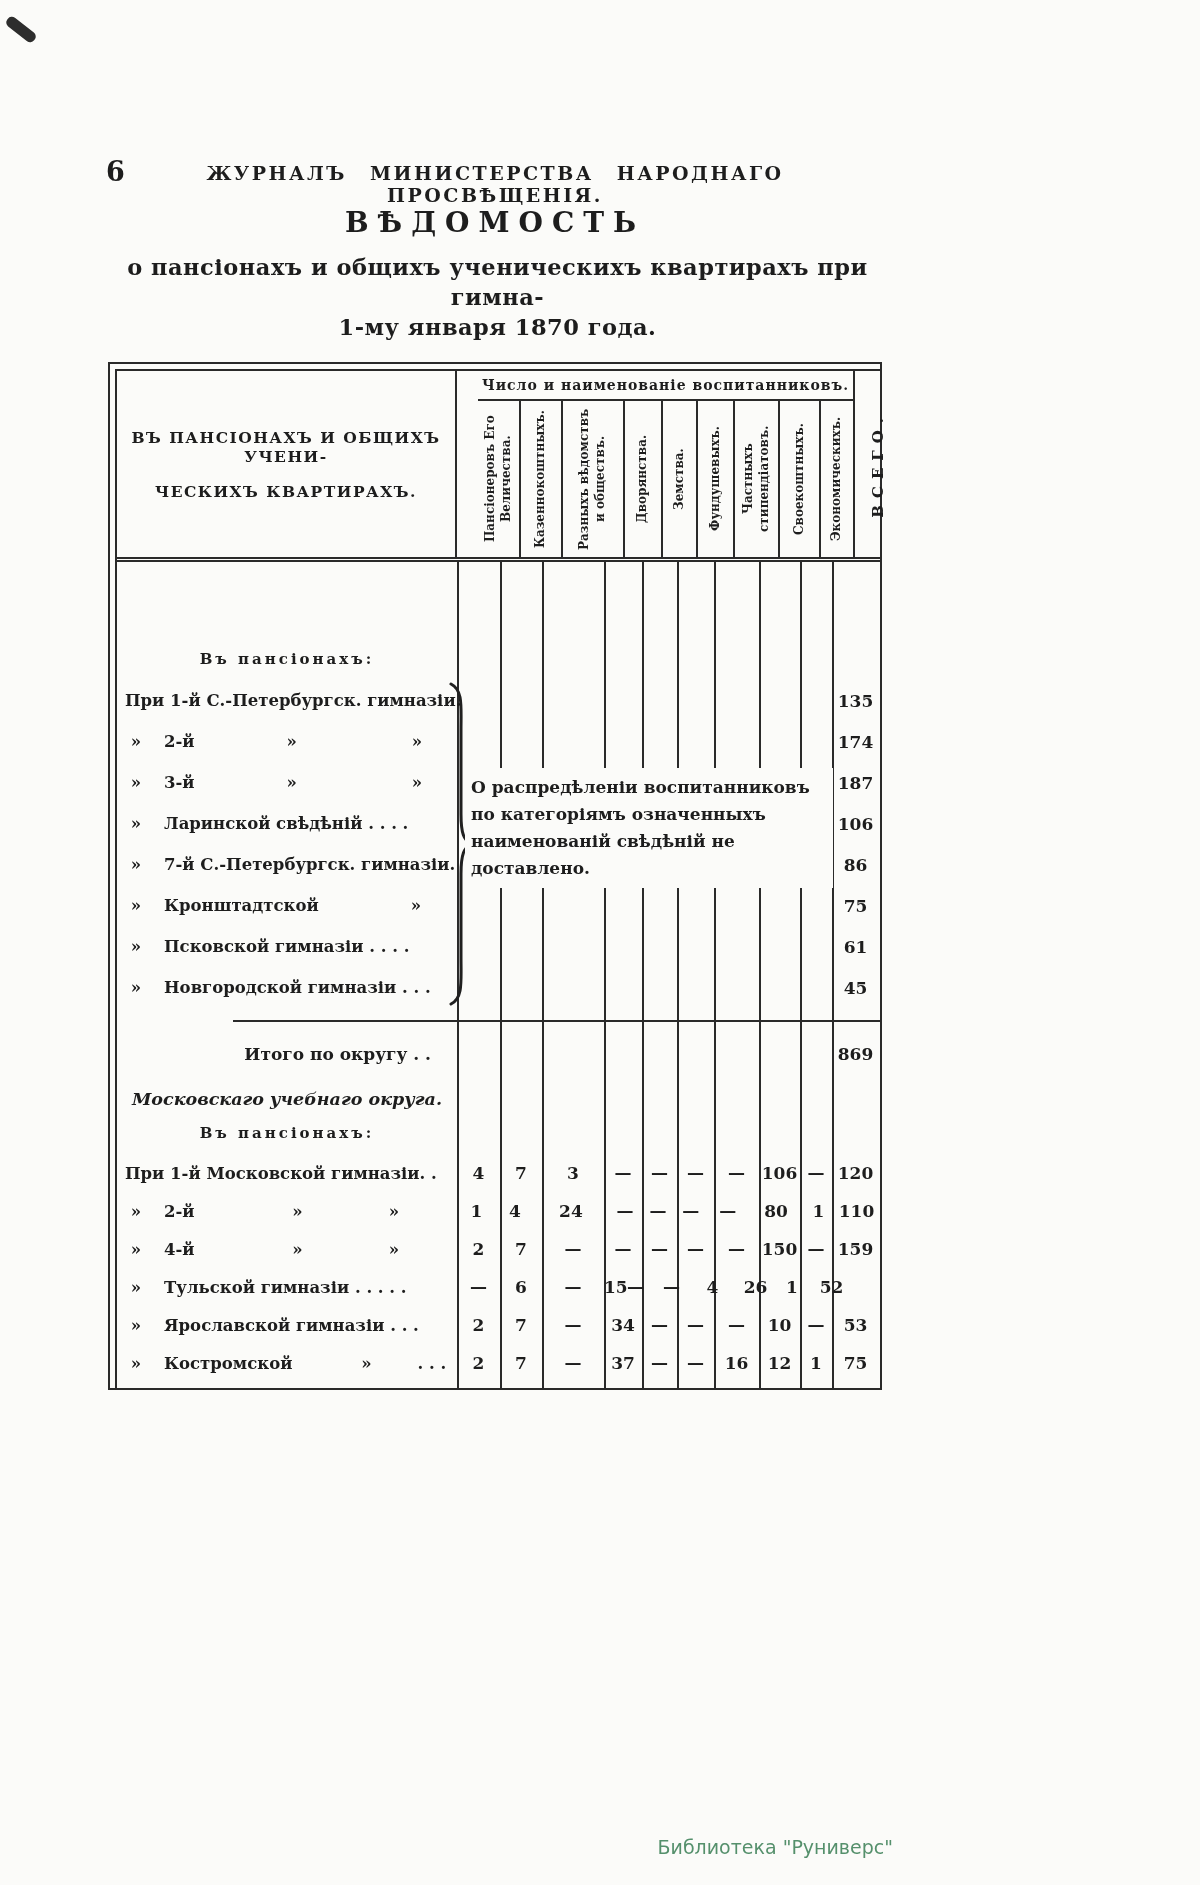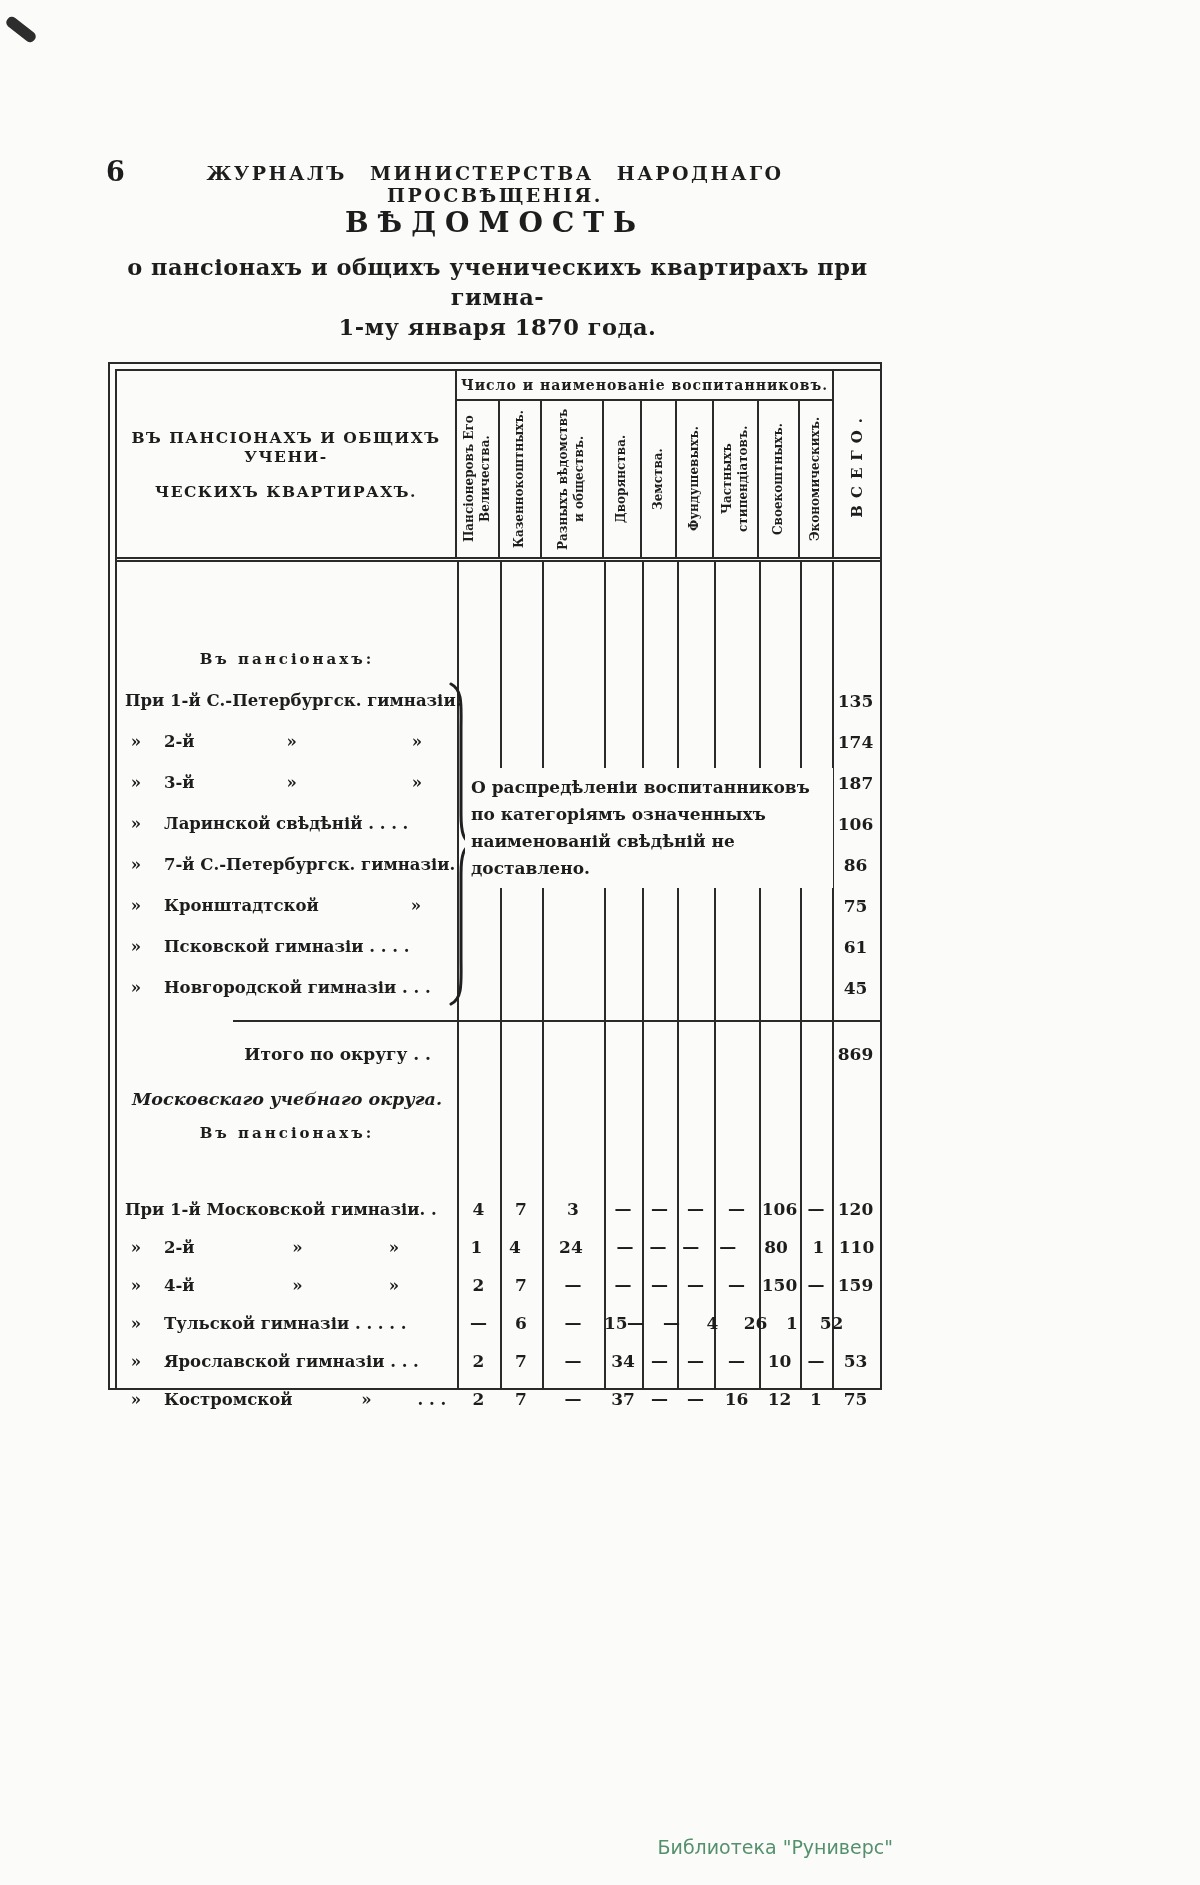--- a/index.html
+++ b/index.html
@@ -19,21 +19,21 @@
   
   .table-outer { position:absolute; left:108px; top:362px; width:774px; height:1028px;
     border:2px solid #2a2a2a; box-sizing:border-box; padding:5px 0 0 5px; }
   .table-inner { position:relative; width:100%; height:100%; box-sizing:border-box;
     border-left:2px solid #2a2a2a; border-top:2px solid #2a2a2a;
     display:flex; flex-direction:column; }
   .thead { display:flex; height:186px; min-height:186px; border-bottom:5px double #2a2a2a; }
   .th-label { width:340px; min-width:340px; box-sizing:border-box; border-right:2px solid #2a2a2a;
     display:flex; flex-direction:column; align-items:center; justify-content:center; gap:16px;
     font-size:15.5px; letter-spacing:1.5px; text-align:center; }
-  .th-mid { width:375px; min-width:375px; display:flex; flex-direction:column; }
+  .th-mid { width:375px; min-width:375px; display:flex; flex-direction:column;padding-left:21px; }
   .th-group { height:30px; min-height:30px; line-height:28px; box-sizing:border-box;
     border-bottom:2px solid #2a2a2a; text-align:center; font-size:14px; letter-spacing:1px; }
   .th-vrow { flex:1; display:flex; }
   .th-vcell { box-sizing:border-box; border-right:2px solid #2a2a2a;
     display:flex; align-items:center; justify-content:center; overflow:hidden; }
   .th-vcell:last-child { border-right:none; }
   .vtext { display:block; writing-mode:vertical-rl; transform:rotate(180deg);
     font-size:12px; line-height:1.3; height:146px; text-align:center; }
   .th-vsego { width:47px; min-width:47px; box-sizing:border-box; border-left:2px solid #2a2a2a;
     display:flex; align-items:center; justify-content:center; }
@@ -197,21 +197,21 @@
             <div class="row-spacer"></div>
             <div class="row-total">869</div>
           </div>
         </div>
 
         <div class="sec-head" style="top:524px">
           <div>Московскаго учебнаго округа.</div>
         </div>
         <div class="sec-sub" style="top:562px">Въ пансіонахъ:</div>
 
-        <div class="rows" style="top:628px">
+        <div class="rows" style="top:592px">
           <div class="row row-38">
             <div class="row-label">При 1-й Московской гимназіи. .</div>
             <div class="cell" style="width:43px">4</div>
             <div class="cell" style="width:42px">7</div>
             <div class="cell" style="width:62px">3</div>
             <div class="cell" style="width:38px">—</div>
             <div class="cell" style="width:35px">—</div>
             <div class="cell" style="width:37px">—</div>
             <div class="cell" style="width:45px">—</div>
             <div class="cell" style="width:41px">106</div>

